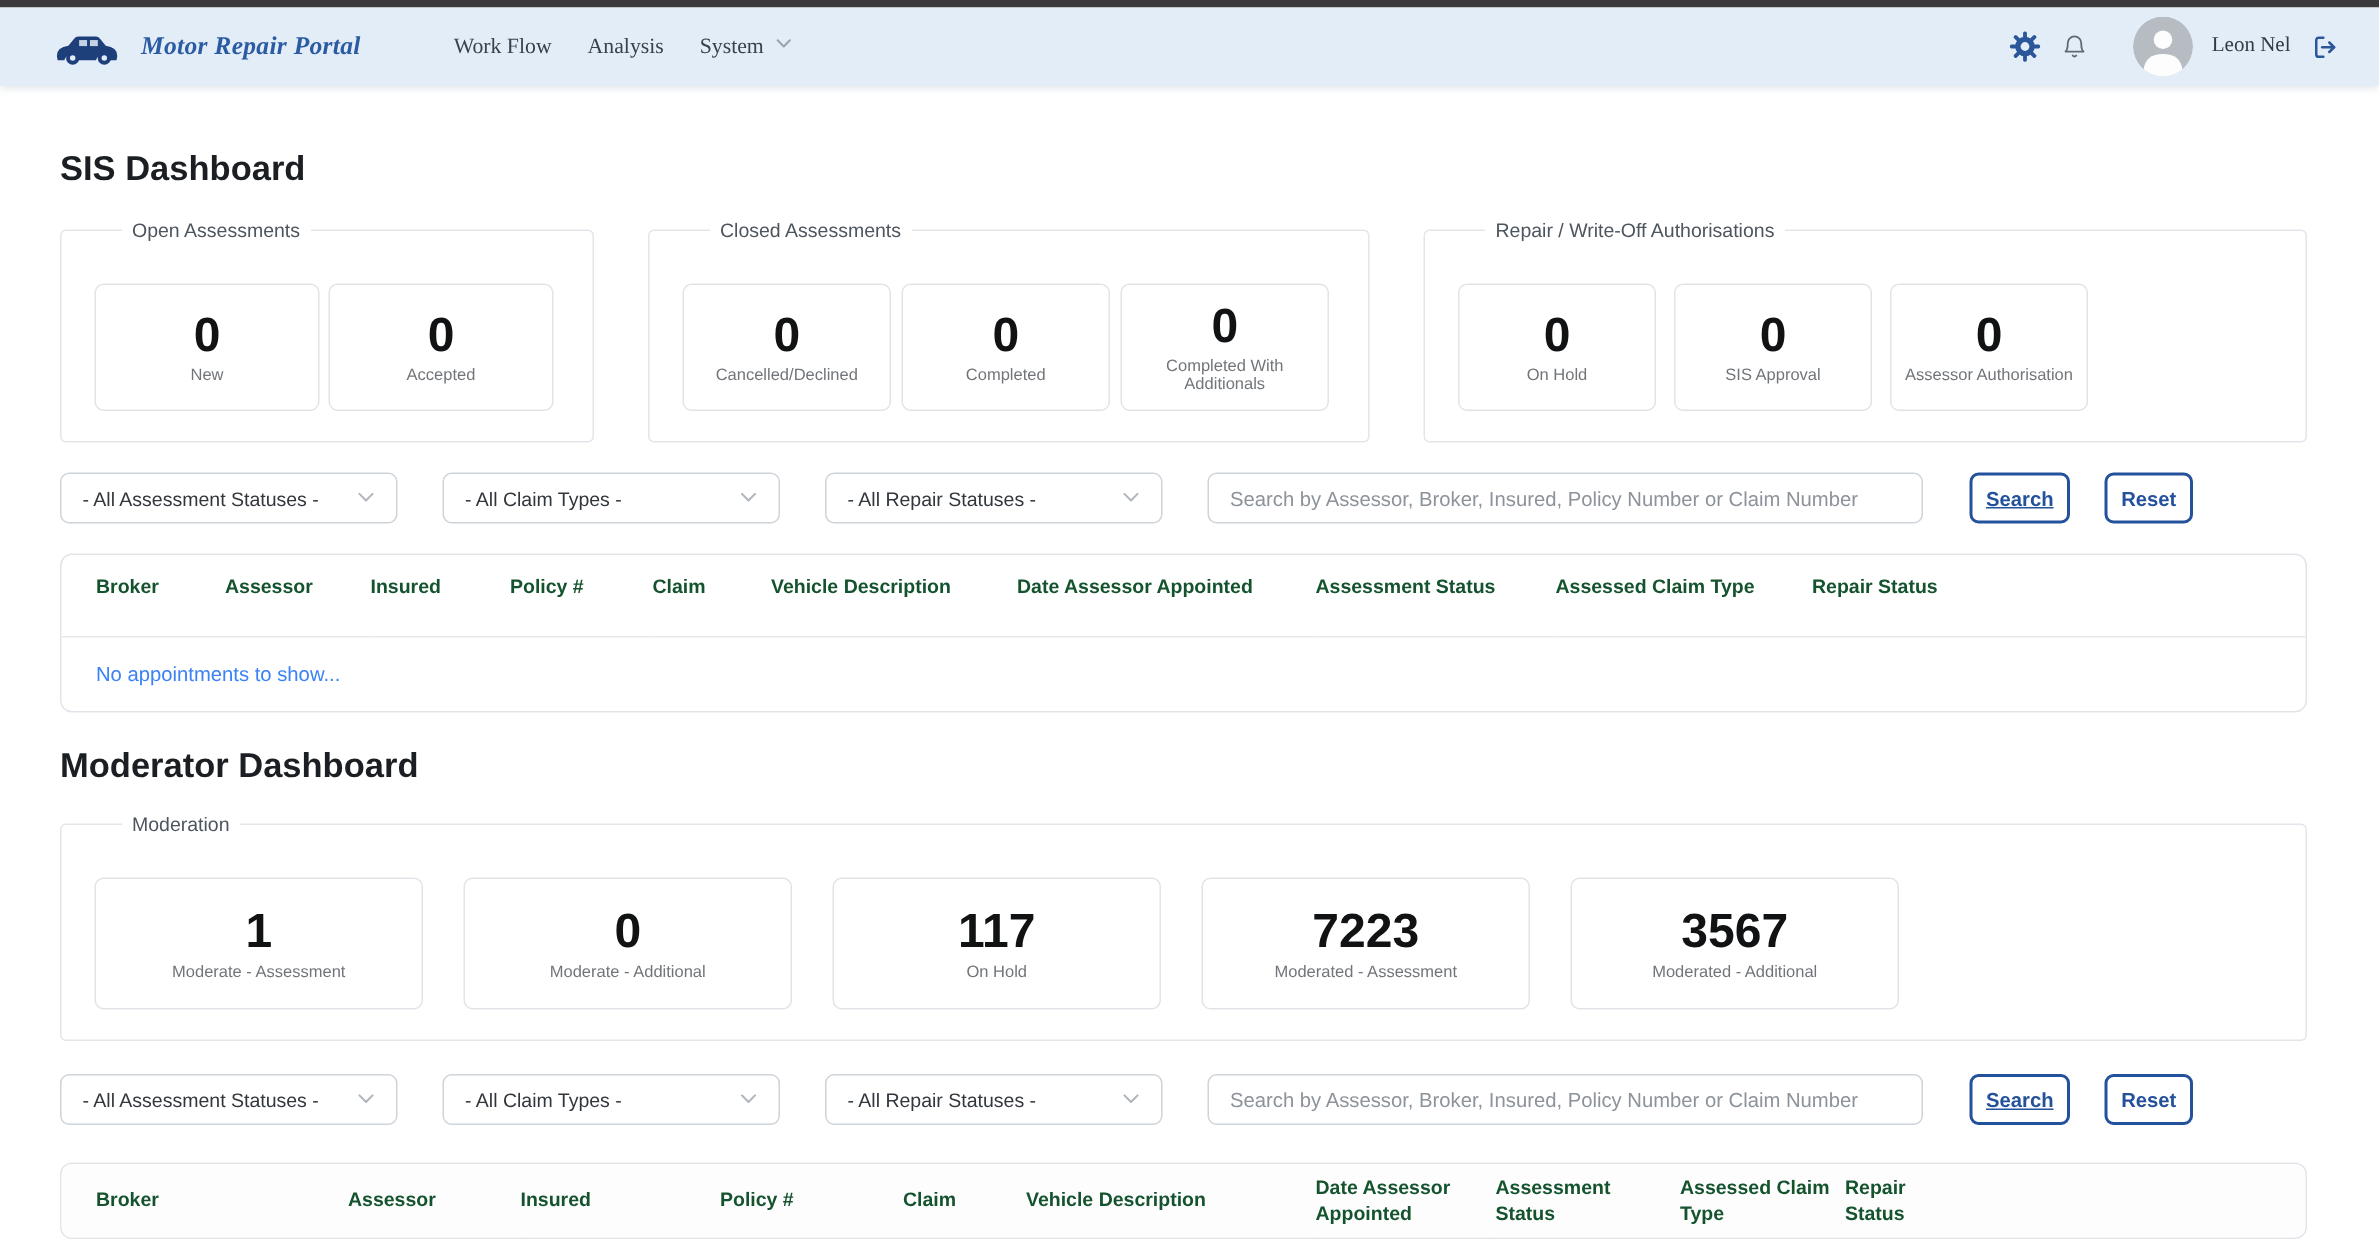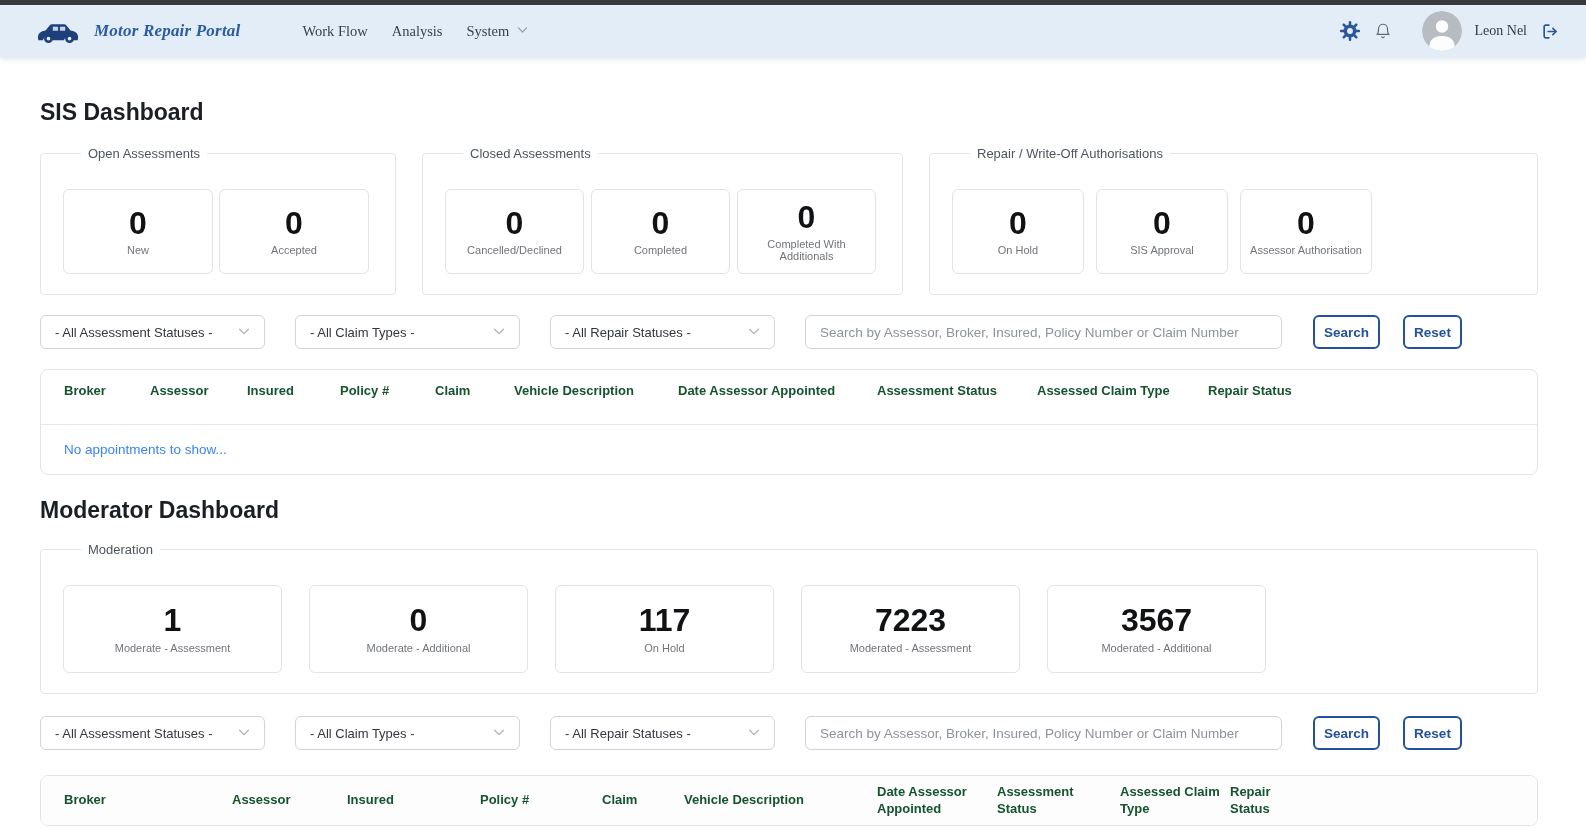--- a/index.html
+++ b/index.html
@@ -17,21 +17,21 @@
   .gear { margin-right:13px; }
   .bell { margin-right:30px; }
   .avatar { width:40px; height:40px; border-radius:50%; overflow:hidden; margin-right:13px; flex:none; }
   .user-name { font-size:14px; color:#333a40; margin-right:14px; }
 
   .content { padding:0 48px 0 40px; }
   .page-title { font-size:23px; font-weight:700; color:#1b1f23; }
   .sis-title { padding-top:42px; }
   .mod-title { margin-top:22px; }
 
-  .groups-row { display:flex; gap:26px; margin-top:20px; }
+  .groups-row { display:flex; gap:36px; margin-top:20px; }
   fieldset { border:1px solid #e2e6ea; border-radius:4px; padding:16px 22px 20px; background:#fff; }
   legend { font-size:13px; color:#4d555e; padding:0 7px; margin-left:18px; }
   .cards { display:flex; margin-top:12px; }
   .card { border:1px solid #e0e4e8; border-radius:6px; height:85px; background:#fff;
           display:flex; flex-direction:column; align-items:center; justify-content:center; cursor:pointer; }
   .card-value { font-size:32px; font-weight:700; color:#101214; line-height:1.05; }
   .card-label { font-size:11px; color:#71757a; margin-top:4px; text-align:center; padding:0 6px; }
   .fs-open { width:356px; }  .fs-open .card { width:150px; }  .fs-open .cards { gap:6px; }
   .fs-closed { width:481px; } .fs-closed .card { width:139px; } .fs-closed .cards { gap:7px; }
   .fs-repair { flex:1; }      .fs-repair .card { width:132px; } .fs-repair .cards { gap:12px; }
@@ -41,21 +41,21 @@
   .filters-row { display:flex; align-items:center; margin-top:20px; }
   .select { width:225px; height:34px; border:1px solid #ced4da; border-radius:6px; background:#fff;
             display:flex; align-items:center; justify-content:space-between;
             padding:0 13px 0 14px; font-size:13px; color:#32373d; margin-right:30px; cursor:pointer; }
   .search-input { width:477px; height:34px; border:1px solid #ced4da; border-radius:6px;
                   padding:0 14px; font-size:13.5px; color:#32373d; outline:none;
                   font-family:"Liberation Sans", sans-serif; }
   .search-input::placeholder { color:#8d939a; }
   .btn { height:34px; background:#fff; border:2px solid #24519b; border-radius:6px; color:#24519b;
          font-weight:700; font-size:13.5px; cursor:pointer; font-family:"Liberation Sans", sans-serif; }
-  .btn-search { width:67px; margin-left:31px; }
+  .btn-search { width:67px; margin-left:31px;text-decoration:underline; }
   .btn-reset { width:59px; margin-left:23px; }
 
   .table-wrap { margin-top:20px; border:1px solid #e1e5e9; border-radius:8px; overflow:hidden; background:#fff; }
   table { width:100%; border-collapse:collapse; table-layout:fixed; }
   th { font-size:13px; font-weight:700; color:#14532d; text-align:left;
        padding:13px 8px 25px 0; vertical-align:middle; line-height:1.25; }
   .t1 thead tr { border-bottom:1px solid #e6e9ec; }
   th.first, td.first { padding-left:23px; }
   td.empty-msg { padding:17px 8px 17px 23px; font-size:13.5px; color:#3b82f6; }
   .t2 th { padding-top:8px; padding-bottom:8px; }

